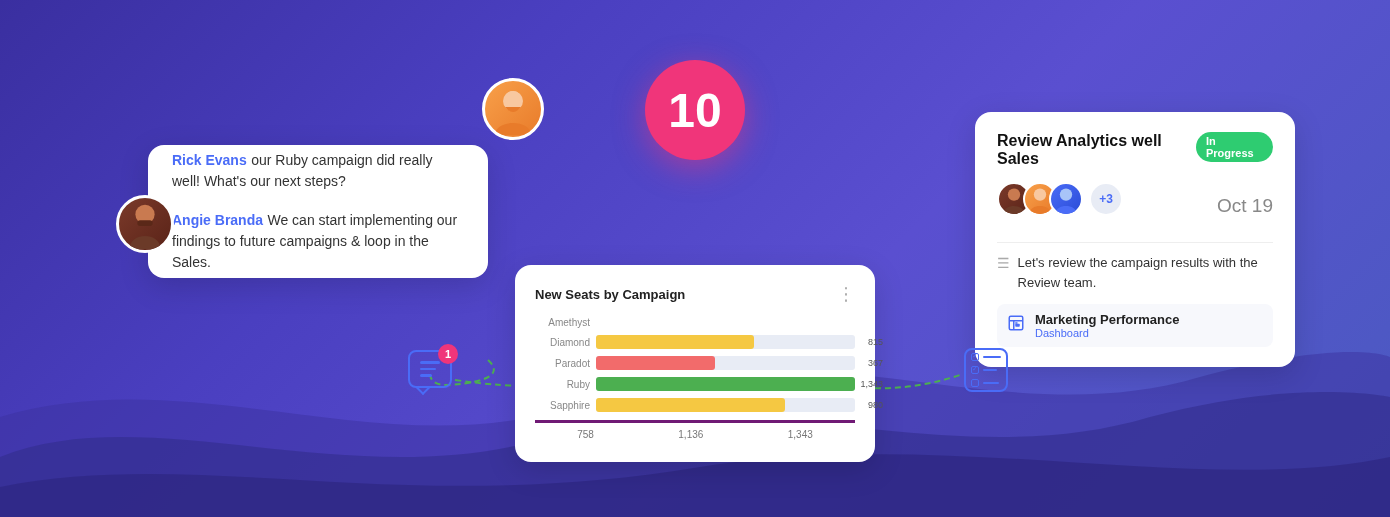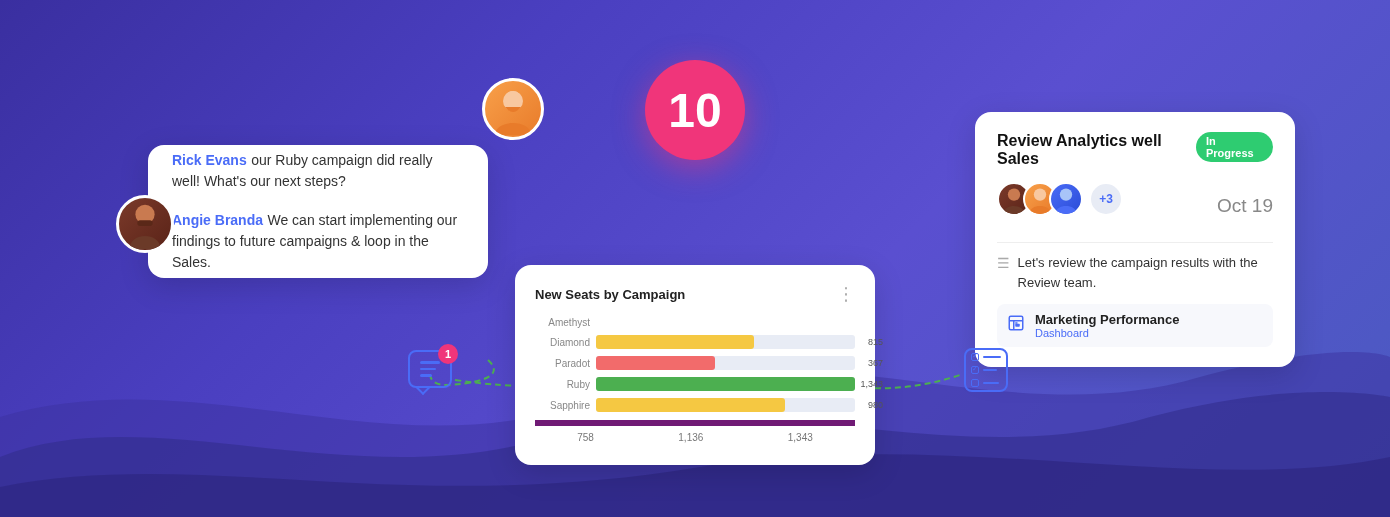--- a/index.html
+++ b/index.html
@@ -244,21 +244,21 @@
       font-size: 9px;
       color: #555;
       white-space: nowrap;
     }
 
     .chart-footer {
       display: flex;
       justify-content: space-around;
       margin-top: 8px;
       padding-top: 6px;
-      border-top: 6px solid #701a75;
+      border-top: 3px solid #701a75;
     }
     .chart-footer-val {
       font-size: 10px;
       color: #777;
     }
 
     
     .task-icon {
       position: absolute;
       top: 350px;

